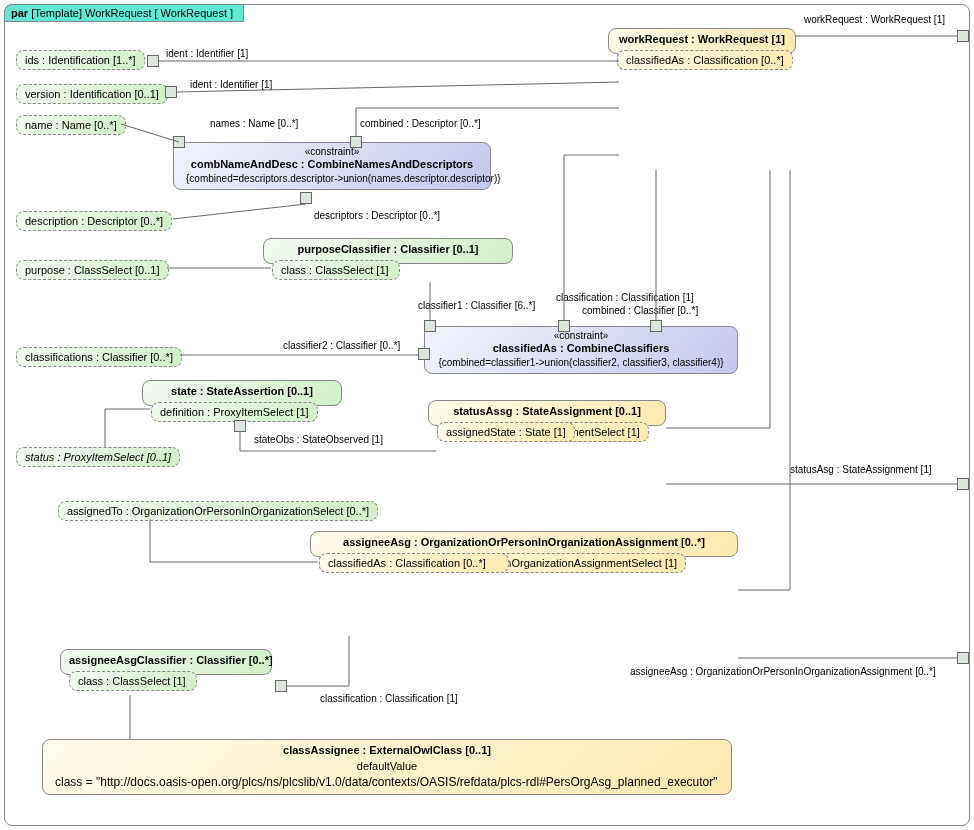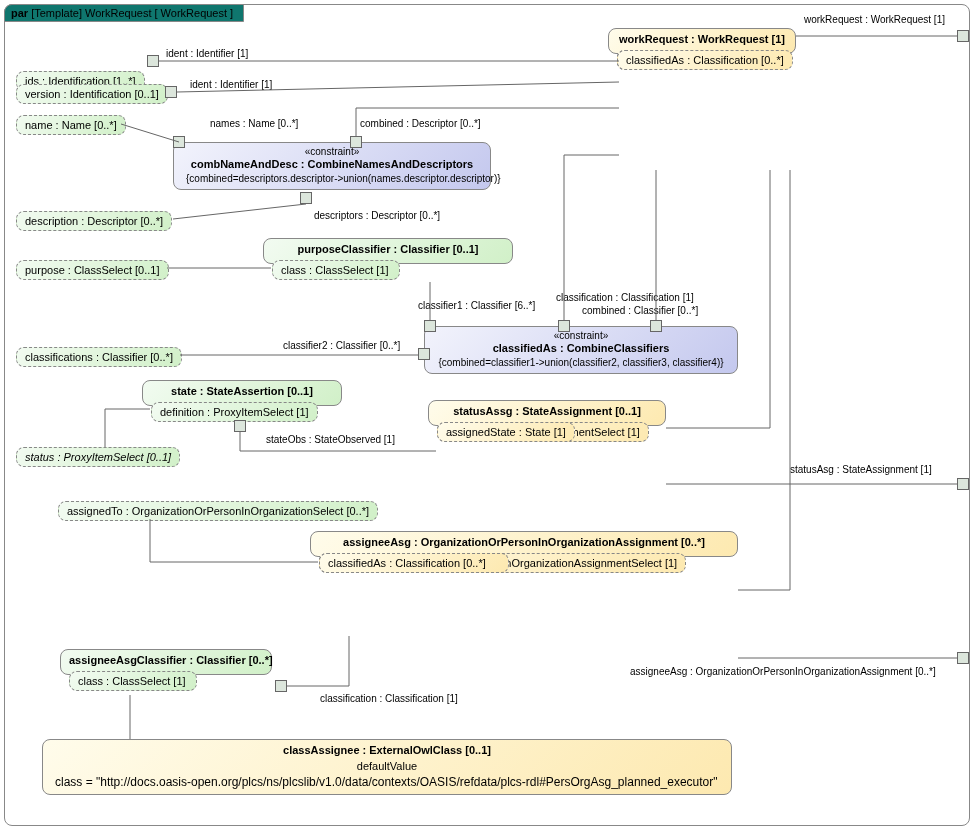--- a/index.html
+++ b/index.html
@@ -19,21 +19,21 @@
     overflow: hidden;
   }
   .frame {
     position: absolute;
     border: 1px solid #888;
     border-radius: 8px;
   }
   .frame-tab {
     position: absolute;
     top: -1px; left: -1px;
-    background: #0f766e;
+    background: #5eead4;
     border: 1px solid #888;
     border-top-left-radius: 8px;
     padding: 2px 10px 2px 6px;
     font-size: 11px;
   }
   .frame-tab b { font-weight: bold; }
 
   .box {
     position: absolute;
     border-radius: 8px;
@@ -98,21 +98,21 @@
   <div class="box solid yellow" style="left:608px; top:28px; width:188px;">
     <div class="title">workRequest : WorkRequest [1]</div>
     <div class="inner">
       <div class="box dashed yellow">id : Identifier [1..*]</div>
       <div class="box dashed yellow">versionId : Identifier [0..*]</div>
       <div class="box dashed yellow">description : Descriptor [0..*]</div>
       <div class="box dashed yellow">classifiedAs : Classification [0..*]</div>
     </div>
   </div>
 
-  <div class="box dashed green" style="left:16px; top:71px;">ids : Identification [1..*]</div>
+  <div class="box dashed green" style="left:16px; top:50px;">ids : Identification [1..*]</div>
   <div class="port" style="left:147px; top:55px;"></div>
 
   <div class="box dashed green" style="left:16px; top:84px;">version : Identification [0..1]</div>
   <div class="port" style="left:165px; top:86px;"></div>
 
   <div class="box dashed green" style="left:16px; top:115px;">name : Name [0..*]</div>
 
   <div class="box dashed green" style="left:16px; top:211px;">description : Descriptor [0..*]</div>
 
   <div class="box dashed green" style="left:16px; top:260px;">purpose : ClassSelect [0..1]</div>
@@ -190,21 +190,21 @@
 
   <div class="label" style="left:166px; top:48px;">ident : Identifier [1]</div>
   <div class="label" style="left:190px; top:79px;">ident : Identifier [1]</div>
   <div class="label" style="left:210px; top:118px;">names : Name [0..*]</div>
   <div class="label" style="left:360px; top:118px;">combined : Descriptor [0..*]</div>
   <div class="label" style="left:314px; top:210px;">descriptors : Descriptor [0..*]</div>
   <div class="label" style="left:418px; top:300px;">classifier1 : Classifier [6..*]</div>
   <div class="label" style="left:283px; top:340px;">classifier2 : Classifier [0..*]</div>
   <div class="label" style="left:556px; top:292px;">classification : Classification [1]</div>
   <div class="label" style="left:582px; top:305px;">combined : Classifier [0..*]</div>
-  <div class="label" style="left:254px; top:434px;margin-left:12px;">stateObs : StateObserved [1]</div>
+  <div class="label" style="left:254px; top:434px;">stateObs : StateObserved [1]</div>
   <div class="label" style="left:320px; top:693px;">classification : Classification [1]</div>
 
   <div class="label" style="left:804px; top:14px;">workRequest : WorkRequest [1]</div>
   <div class="label" style="left:782px; top:464px;margin-left:8px;">statusAsg : StateAssignment [1]</div>
   <div class="label" style="left:630px; top:666px;">assigneeAsg : OrganizationOrPersonInOrganizationAssignment [0..*]</div>
 
   <svg class="wires">
 
     <line x1="159" y1="61" x2="619" y2="61"></line>
 

